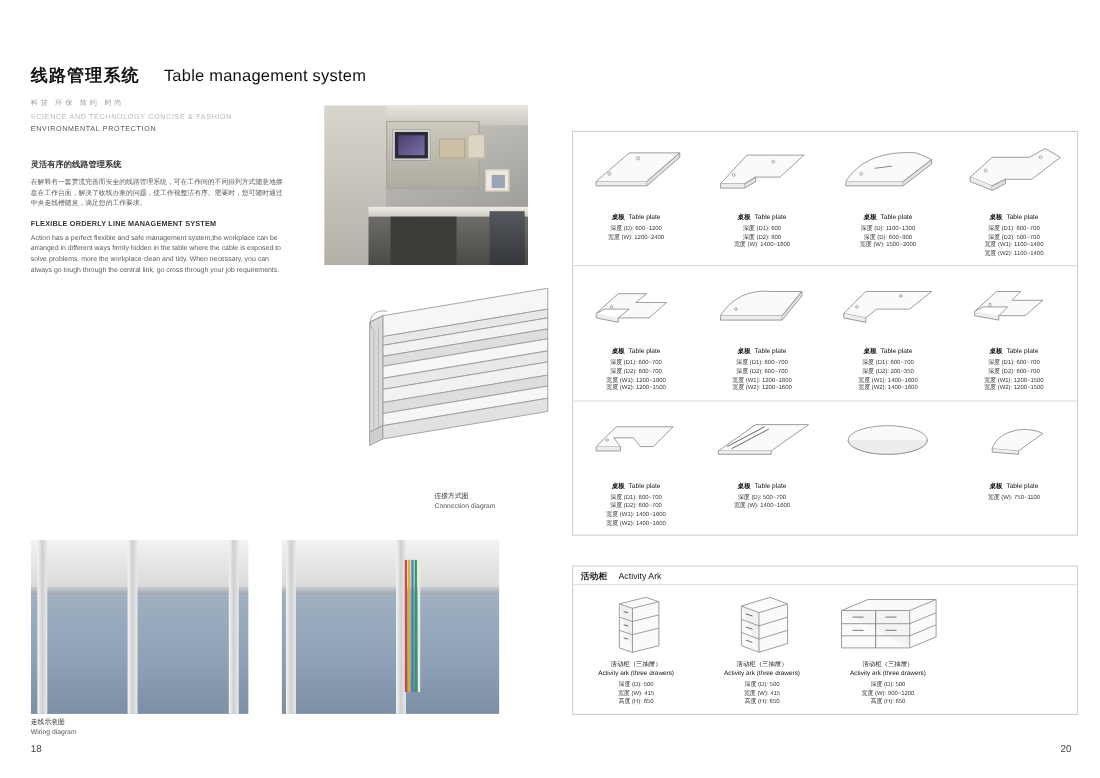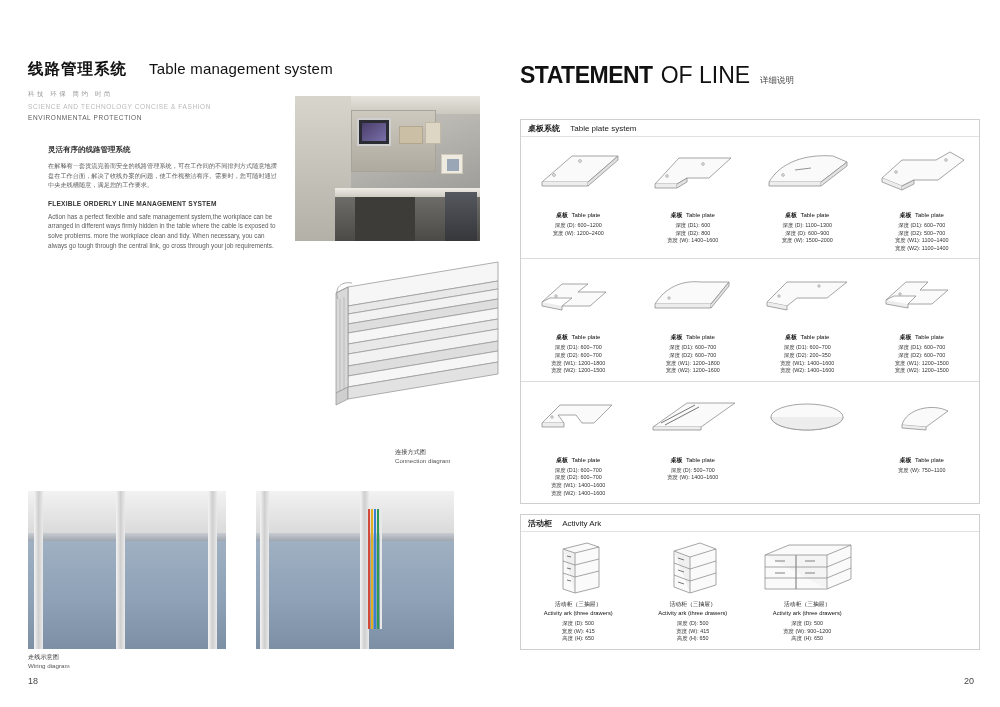--- a/index.html
+++ b/index.html
@@ -19,21 +19,21 @@
   
   .lp-title-row { position:absolute; left:28px; top:55px; display:flex; align-items:baseline; }
   .lp-title-cn { font-size:15.5px; font-weight:bold; letter-spacing:1px; color:#111; }
   .lp-title-en { font-size:15px; margin-left:22px; color:#111; letter-spacing:0.2px; }
 
   .lp-sub { position:absolute; left:28px; top:84px; width:250px; }
   .lp-sub-cn { font-size:6.5px; color:#9a9a9a; letter-spacing:2.5px; line-height:11px; }
   .lp-sub-en1 { font-size:6.5px; color:#b9b9b9; letter-spacing:0.6px; line-height:11px; margin-top:2px; }
   .lp-sub-en2 { font-size:6.5px; color:#5a5a5a; letter-spacing:0.6px; line-height:11px; }
 
-  .lp-body { position:absolute; left:28px; top:140px; width:230px;margin-left:20px; }
+  .lp-body { position:absolute; left:28px; top:140px; width:230px; }
   .lp-body-h { font-size:7.5px; color:#333; font-weight:bold; line-height:12px; }
   .lp-body-cn { font-size:6.2px; color:#5b5b5b; line-height:9.6px; margin-top:5px; }
   .lp-body-h2 { font-size:6.6px; color:#333; font-weight:bold; line-height:11px; margin-top:8px; letter-spacing:0.2px;}
   .lp-body-en { font-size:6.3px; color:#5b5b5b; line-height:9.6px; margin-top:3px; }
 
   
   .photo-office {
     position:absolute; left:295px; top:92px; width:185px; height:145px;
     background:linear-gradient(160deg,#cfcfcb 0%,#b9b7b2 40%,#8e8c88 100%);
     overflow:hidden;
@@ -193,31 +193,22 @@
     <div class="cap-lbl2">
       <span class="cn">走线示意图</span><br>
       <span class="en">Wiring diagram</span>
     </div>
 
     <div class="pg-num-l">18</div>
   </div>
 
   <div class="right-page">
 
-    <div class="rp-head">
-      <span class="b">STATEMENT</span>
-      <span class="n">OF LINE</span>
-      <span class="cn">详细说明</span>
-    </div>
 
     <div class="sec" style="top:115px;">
-      <div class="sec-title">
-        <span class="cn">桌板系统</span>
-        <span class="en">Table plate system</span>
-      </div>
 
       <div class="grid-row">
         <div class="cell">
           <div class="art">
             <svg width="92" height="56" viewBox="0 0 92 56">
                 <g class="ln">
                   <path d="M10 34 L40 8 L86 8 L56 34 Z" fill="#fafafa"></path>
                   <path d="M10 34 L10 38 L56 38 L56 34" fill="#ededed"></path>
                   <path d="M56 34 L86 8 L86 12 L56 38" fill="#e2e2e2"></path>
                   <circle cx="22" cy="27" r="1.4" class="dot"></circle>

